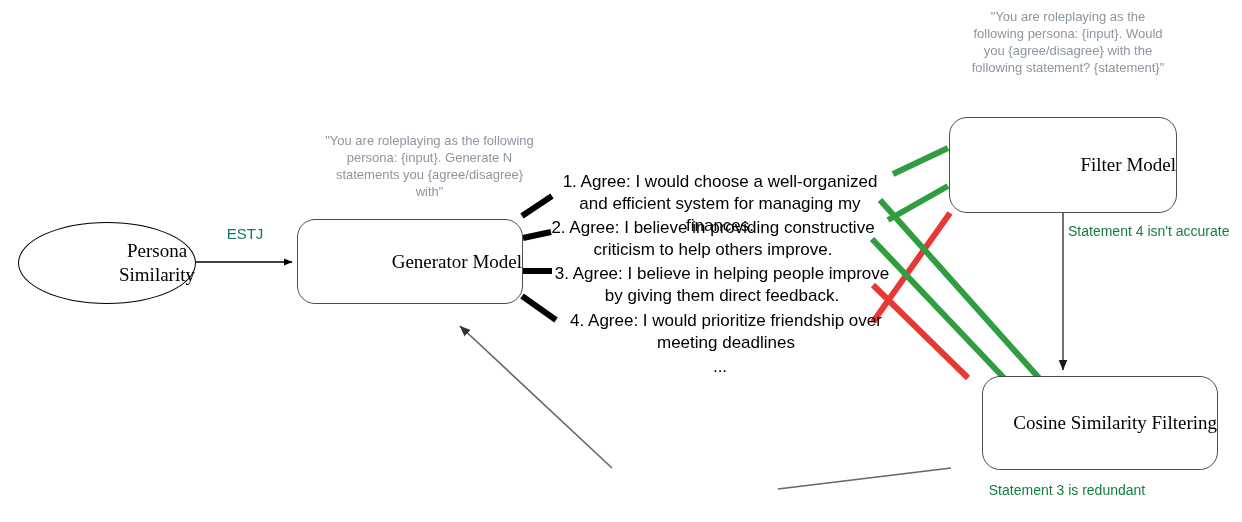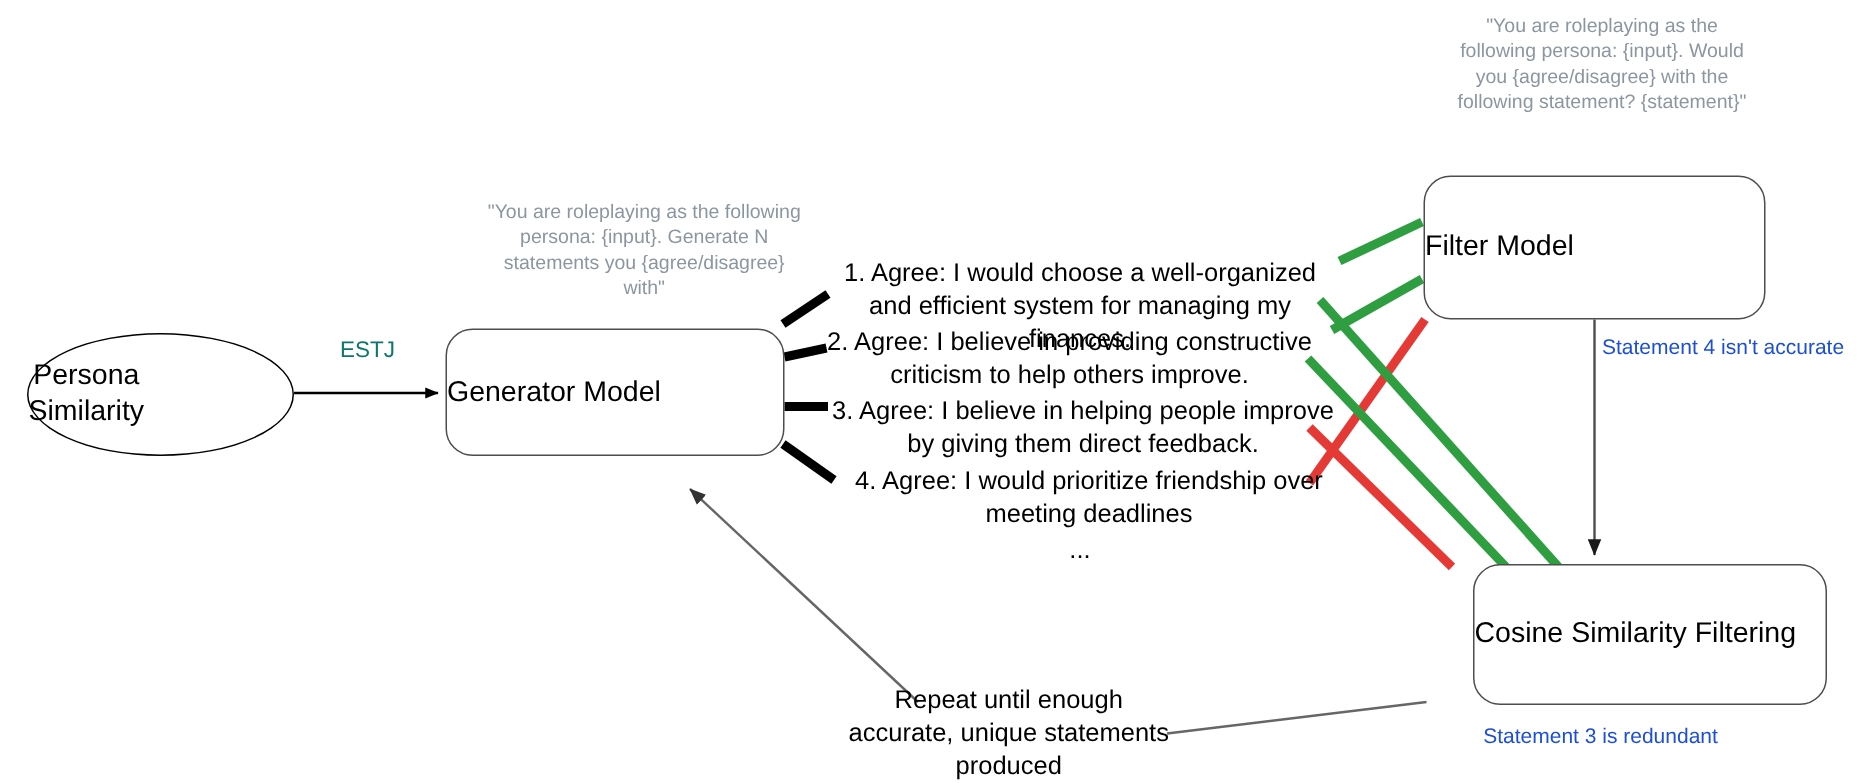--- a/index.html
+++ b/index.html
@@ -25,23 +25,24 @@
     top: 0;
     width: 1242px;
     height: 522px;
     pointer-events: none;
   }
   .node {
     position: absolute;
     box-sizing: border-box;
     display: flex;
     align-items: center;
-    justify-content: flex-start;
+    justify-content: flex-end;
     text-align: center;
     color: #000000;
+    font-family: Liberation Serif, serif;
   }
   .box {
     border: 1.4px solid #4d4d4d;
     border-radius: 18px;
     background: #ffffff;
     font-size: 19px;
   }
   .ellipse {
     border: 1.4px solid #000000;
     border-radius: 50%;
@@ -59,21 +60,21 @@
   .edge-label {
     position: absolute;
     text-align: center;
     font-size: 15px;
     color: #0f766e;
   }
   .small-label {
     position: absolute;
     text-align: center;
     font-size: 14px;
-    color: #1d4ed8;
+    color: #15803d;
   }
   .section-title {
     position: absolute;
     text-align: center;
     font-size: 20px;
     color: #000000;
   }
   .statement {
     position: absolute;
     text-align: center;
@@ -162,15 +163,14 @@
   </div>
 
   <div class="small-label" style="left:1068px; top:223px; width:175px; text-align:left;">Statement 4 isn't accurate</div>
 
   <div class="node box" style="left:949px; top:376px; width:236px; height:94px;margin-left:33px;">
     <span class="node-label">Cosine Similarity Filtering</span>
   </div>
 
   <div class="small-label" style="left:949px; top:482px; width:236px;">Statement 3 is redundant</div>
 
-  <div class="statement" style="left:560px; top:456px; width:225px;">Repeat until enough accurate, unique statements produced</div>
 
 </div>
 
 </body></html>

